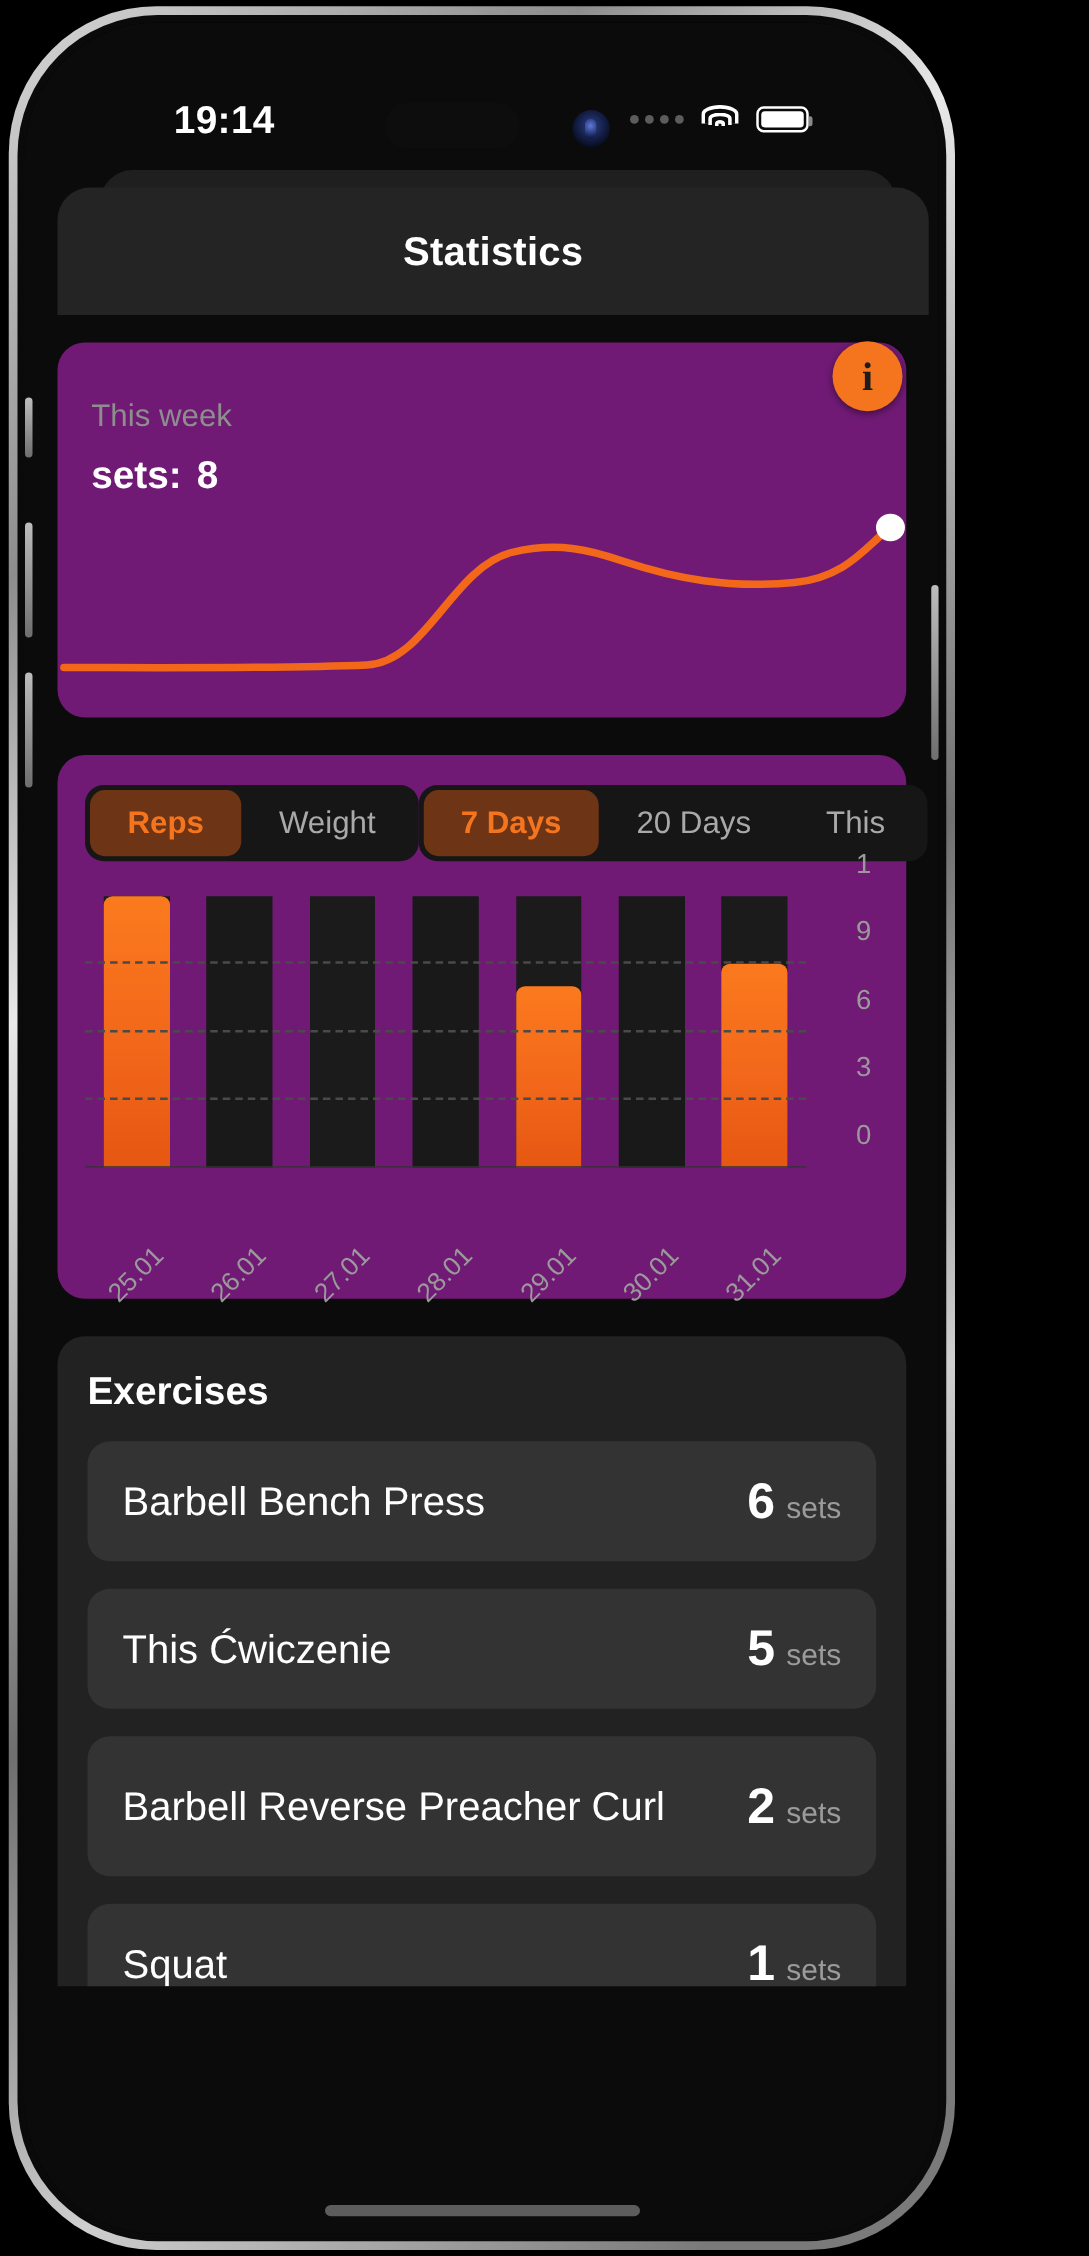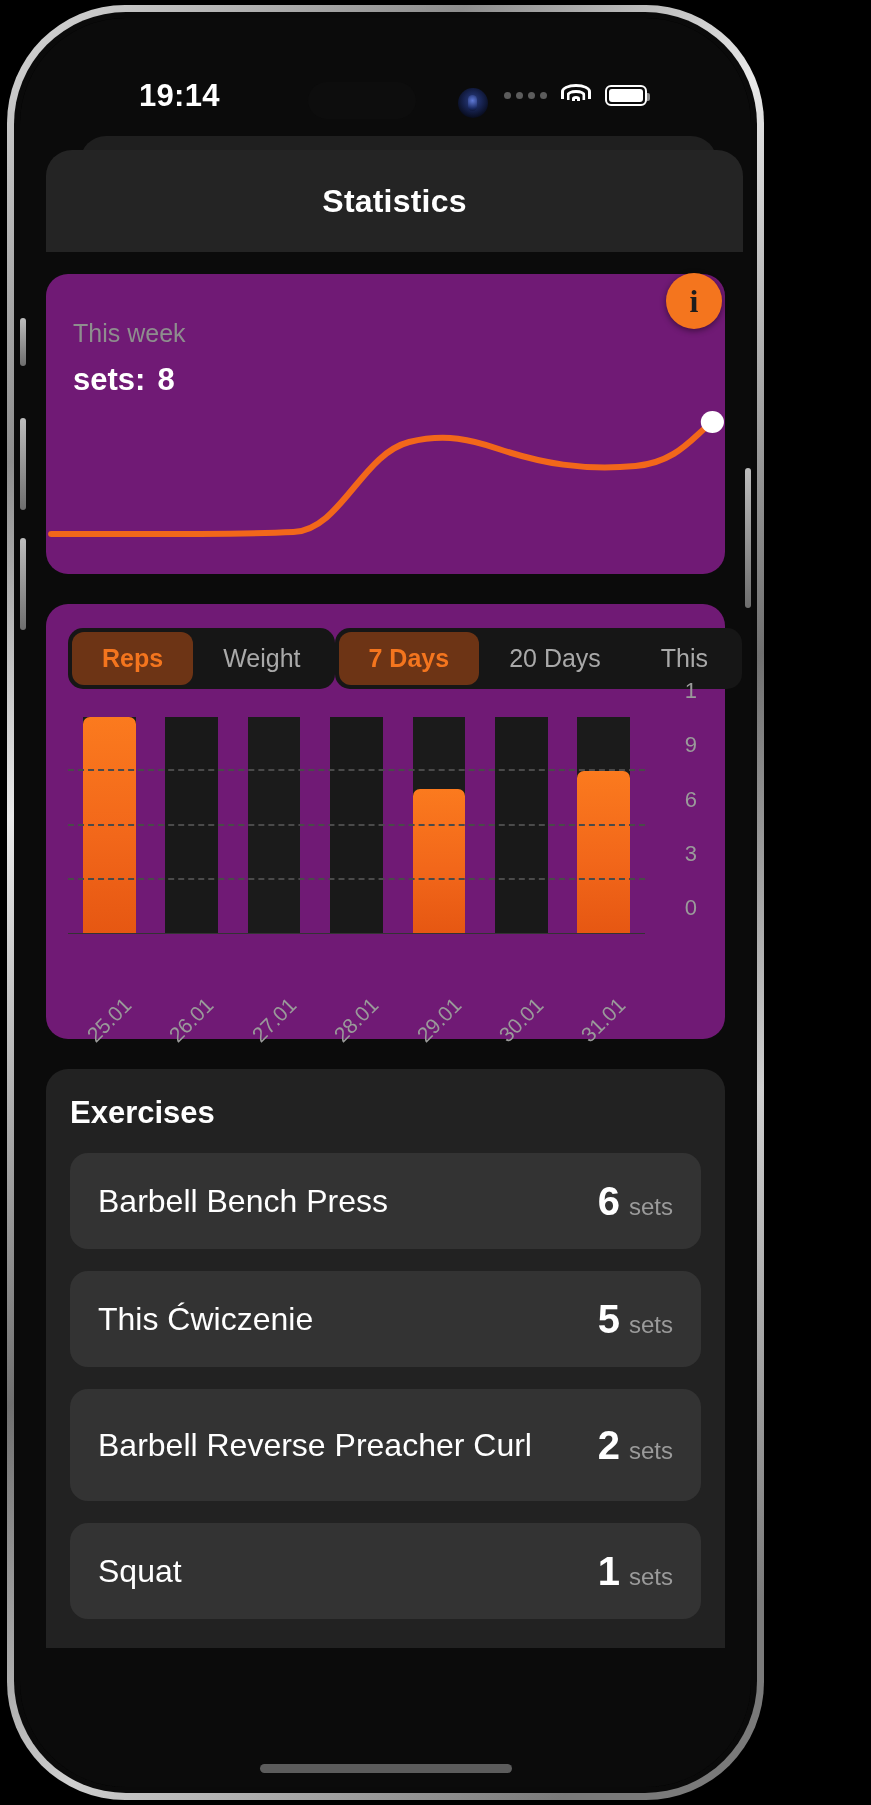--- a/index.html
+++ b/index.html
@@ -91,21 +91,21 @@
   .axis-base { position:absolute; left:0; right:0; bottom:0; height:1px; background:#333; }
   .ylabels { position:absolute; right:0; top:0; bottom:28px; width:54px; }
   .ylab { position:absolute; right:6px; color:#9a9a9a; font-size:22px; transform:translateY(-50%); }
   .xlabels { position:absolute; left:0; right:58px; bottom:-70px; display:flex; }
   .xcell { flex:1; display:flex; justify-content:center; }
   .xlab { color:#9a9a9a; font-size:21px; transform:rotate(-45deg); transform-origin:center;
     white-space:nowrap; }
 
   
   .ex-card { margin-top:30px; border-radius:22px 22px 0 0; padding:26px 24px 0 24px;
-    background:#222; height:579px; overflow:hidden; }
+    background:#222; height:520px; overflow:hidden; }
   .ex-title { color:#fff; font-size:31px; font-weight:700; }
   .ex-row { margin-top:22px; background:#333; border-radius:18px; height:96px;
     display:flex; align-items:center; padding:0 28px; }
   .ex-row.tall { height:112px; }
   .ex-name { color:#fff; font-size:32px; flex:1; line-height:1.2; }
   .ex-sets { display:flex; align-items:baseline; gap:9px; }
   .ex-count { color:#fff; font-size:40px; font-weight:700; }
   .ex-unit { color:#9b9b9b; font-size:24px; }
 
   .home-ind { position:absolute; left:50%; transform:translateX(-50%); bottom:14px;

